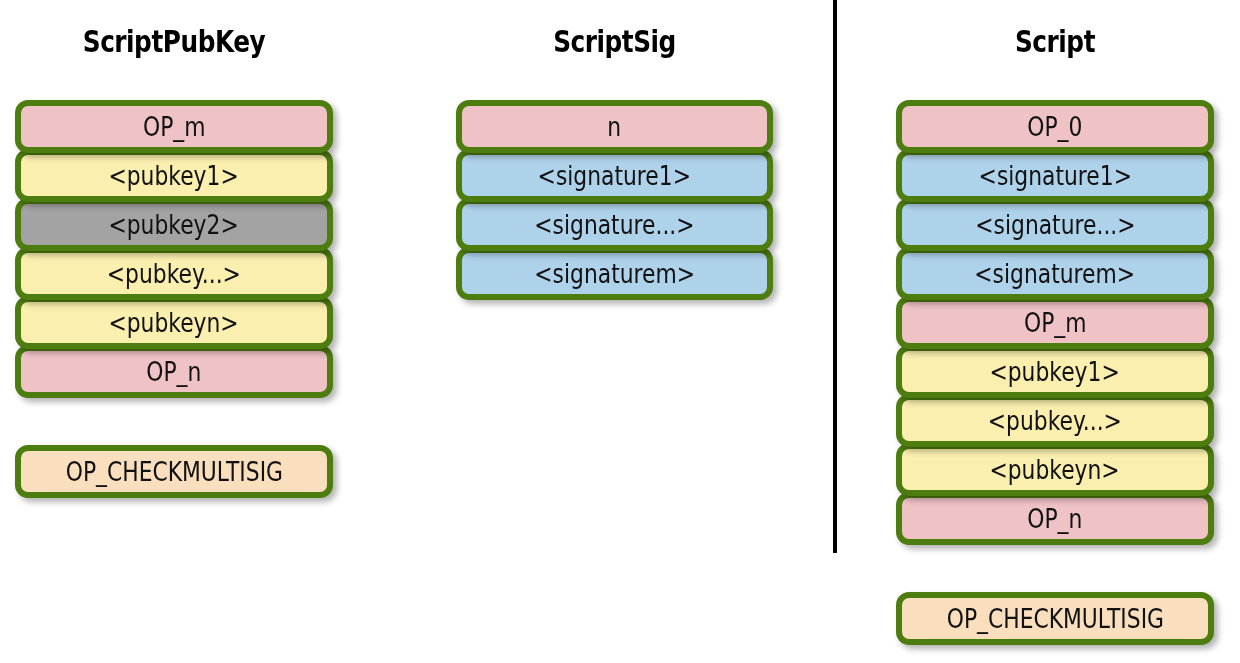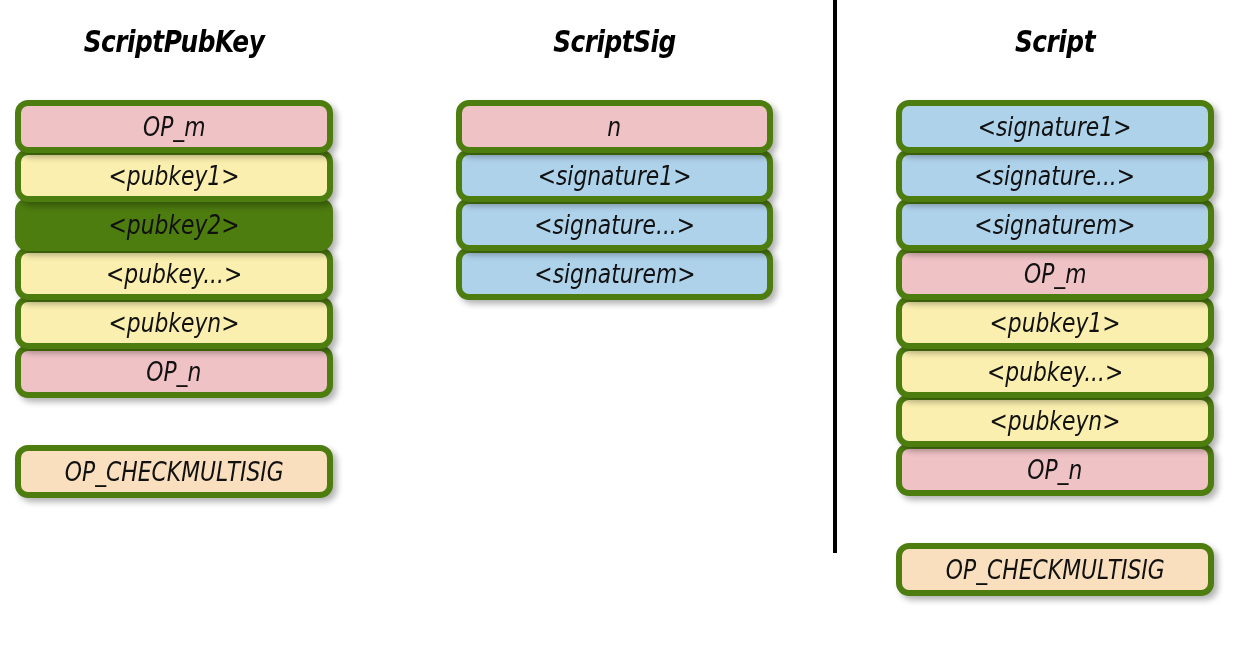--- a/index.html
+++ b/index.html
@@ -12,21 +12,20 @@
     height: 663px;
     font-family: "Liberation Sans", "DejaVu Sans", sans-serif;
     overflow: hidden;
     position: relative;
   }
 
   #diagram {
     position: relative;
     width: 1240px;
     height: 553px;
-    font-style: italic;
   }
 
   
   .divider {
     position: absolute;
     top: 0;
     bottom: 0;
     width: 4px;
     background: #000000;
   }
@@ -102,21 +101,21 @@
 
 <div class="column" style="left: 15px; width: 318px;">
       <div class="col-title">ScriptPubKey</div>
       <div class="stack">
         <div class="op-box fill-op" style="background: rgb(239, 194, 198); z-index: 100;">
           <span class="op-label">OP_m</span>
         </div>
         <div class="op-box fill-pubkey" style="background: rgb(250, 239, 174); z-index: 99;">
           <span class="op-label">&lt;pubkey1&gt;</span>
         </div>
-        <div class="op-box fill-pubkey" style="background: #4d7c0f; z-index: 98;">
+        <div class="op-box fill-pubkey" style="background: #a3a3a3; z-index: 98;">
           <span class="op-label">&lt;pubkey2&gt;</span>
         </div>
         <div class="op-box fill-pubkey" style="background: rgb(250, 239, 174); z-index: 97;">
           <span class="op-label">&lt;pubkey...&gt;</span>
         </div>
         <div class="op-box fill-pubkey" style="background: rgb(250, 239, 174); z-index: 96;">
           <span class="op-label">&lt;pubkeyn&gt;</span>
         </div>
         <div class="op-box fill-op" style="background: rgb(239, 194, 198); z-index: 95;">
           <span class="op-label">OP_n</span>
@@ -139,20 +138,23 @@
           <span class="op-label">&lt;signature...&gt;</span>
         </div>
         <div class="op-box fill-sig" style="background: rgb(175, 210, 235); z-index: 96;">
           <span class="op-label">&lt;signaturem&gt;</span>
         </div>
       </div>
     </div>
     <div class="column" style="left: 896px; width: 318px;">
       <div class="col-title">Script</div>
       <div class="stack">
+        <div class="op-box fill-op" style="background: rgb(239, 194, 198); z-index: 100;">
+          <span class="op-label">OP_0</span>
+        </div>
         <div class="op-box fill-sig" style="background: rgb(175, 210, 235); z-index: 99;">
           <span class="op-label">&lt;signature1&gt;</span>
         </div>
         <div class="op-box fill-sig" style="background: rgb(175, 210, 235); z-index: 98;">
           <span class="op-label">&lt;signature...&gt;</span>
         </div>
         <div class="op-box fill-sig" style="background: rgb(175, 210, 235); z-index: 97;">
           <span class="op-label">&lt;signaturem&gt;</span>
         </div>
         <div class="op-box fill-op" style="background: rgb(239, 194, 198); z-index: 96;">

